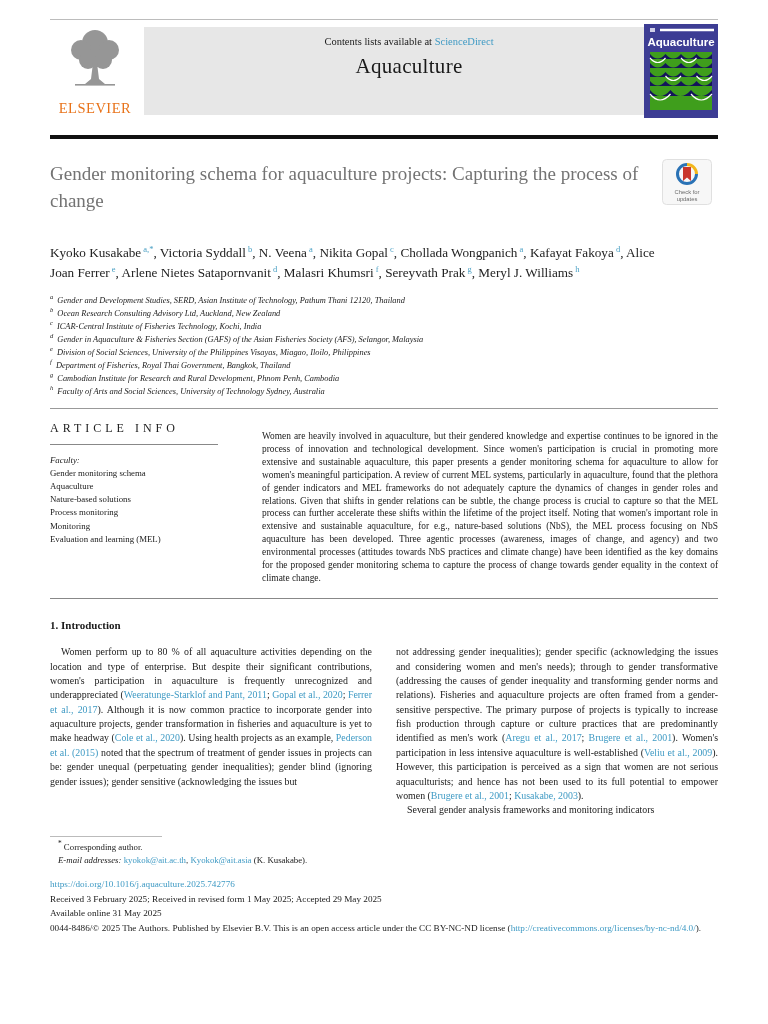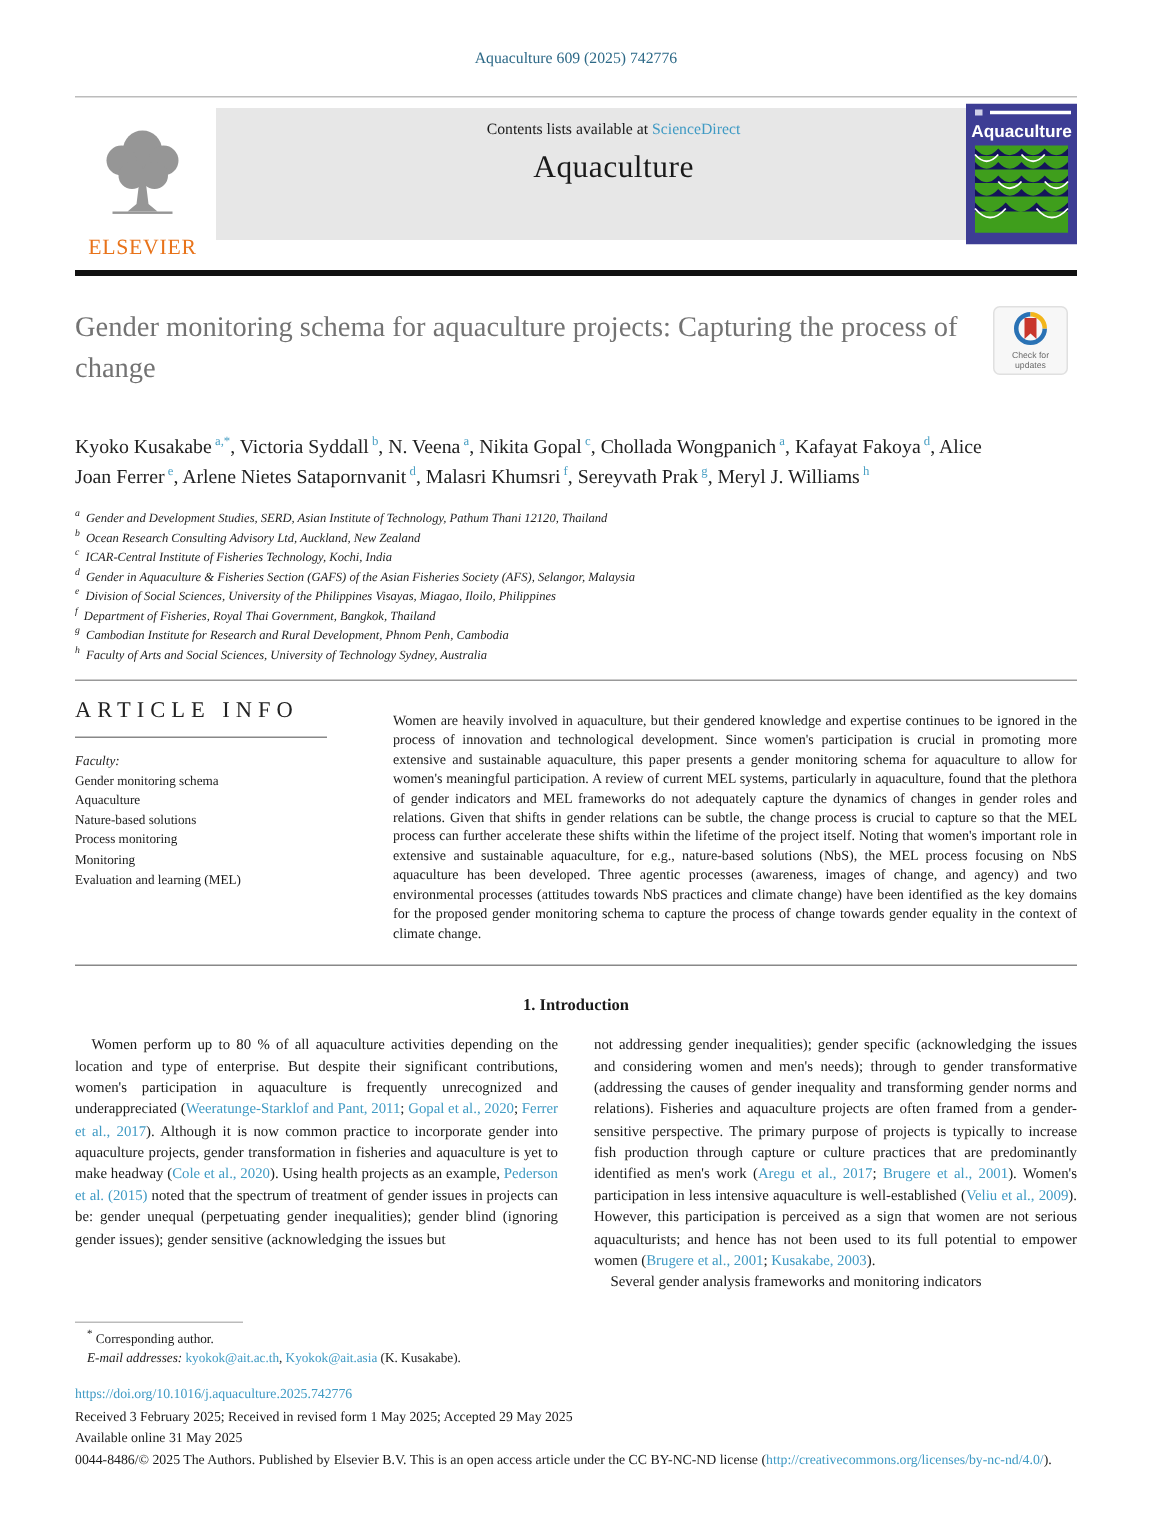--- a/index.html
+++ b/index.html
@@ -8,21 +8,21 @@
     font-family:"Liberation Serif", serif;position:relative;overflow:hidden;
   }
   .page{padding:0 50px;position:relative;}
 
   
   .cite-line{padding-top:34px;text-align:center;font-size:10.5px;color:#2d6987;}
 
   
   .topline{border-top:1px solid #bcbcbc;margin-top:19px;}
   .masthead{position:relative;height:100px;margin-top:7px;}
-  .m-left{position:absolute;left:0;top:12px;width:90px;height:95px;text-align:center;}
+  .m-left{position:absolute;left:0;top:0;width:90px;height:95px;text-align:center;}
   .m-left svg{display:block;margin:0 auto;}
   .elsevier-word{font-size:14.5px;color:#e8731a;letter-spacing:.5px;margin-top:1px;font-family:"Liberation Serif",serif;}
   .m-box{margin-left:94px;margin-right:44px;height:88px;background:#e7e7e7;text-align:center;}
   .m-contents{padding-top:9px;font-size:10.5px;}
   .m-title{font-size:21px;margin-top:7px;letter-spacing:.3px;}
   .m-homepage{margin-top:11px;font-size:10.3px;font-family:"Liberation Sans",sans-serif;color:#333;}
   .m-cover{position:absolute;right:0;top:-3px;width:74px;height:94px;}
   .link{color:#3f9ac4;}
   .blackrule{height:4px;background:#111;margin-top:8px;}
 
@@ -36,28 +36,28 @@
   .authors sup,.authors .sup{color:#4ba0c4;font-size:8.5px;line-height:0;}
 
   
   .affils{margin-top:11px;font-size:8.4px;font-style:italic;line-height:1.55;color:#222;}
   .affils sup{font-size:6.5px;line-height:0;margin-right:2px;}
 
   .midrule{border-top:1px solid #999;margin-top:10px;}
 
   
   .info-grid{display:grid;grid-template-columns:168px 1fr;column-gap:44px;padding-top:12px;}
-  .col-head{font-size:15px;letter-spacing:4px;color:#222;border-bottom:1px solid #888;padding-bottom:8px;}
+  .col-head{font-size:12px;letter-spacing:4px;color:#222;border-bottom:1px solid #888;padding-bottom:8px;}
   .keywords{margin-top:9px;font-size:8.8px;line-height:1.5;}
   .kw-label{font-style:italic;}
   .abstract-text{margin-top:9px;font-size:9.4px;line-height:1.38;text-align:justify;}
   .bottomrule{border-top:1px solid #888;margin-top:13px;}
 
   
-  .section-head{font-weight:bold;font-size:11px;margin-top:20px;text-align:center;}
+  .section-head{font-weight:bold;font-size:11px;margin-top:20px;}
   .columns{display:flex;gap:24px;margin-top:14px;}
   .col{width:322px;font-size:9.9px;line-height:1.45;text-align:justify;}
   .col p{margin:0;}
   .col p.indent{text-indent:11px;}
   sup{line-height:0;}
 
   
   .footnote{margin-top:18px;font-size:8.8px;line-height:1.5;}
   .fn-rule{width:112px;border-top:1px solid #bbb;margin-bottom:4px;}
   .fn-line{padding-left:8px;}
@@ -65,21 +65,20 @@
 
   
   .footer{margin-top:10px;font-size:9.2px;line-height:1.55;}
   .footer .doi-line{margin-bottom:1px;}
 </style>
 </head>
 <body>
 
 <div class="page">
 
-  <div class="cite-line">Aquaculture 609 (2025) 742776</div>
 
   <div class="topline"></div>
 
   <div class="masthead">
     <div class="m-left">
       <svg width="64" height="72" viewBox="0 0 64 72">
         <g fill="#969696">
           <circle cx="32" cy="16" r="13"></circle>
           <circle cx="18" cy="23" r="10"></circle>
           <circle cx="46" cy="23" r="10"></circle>

